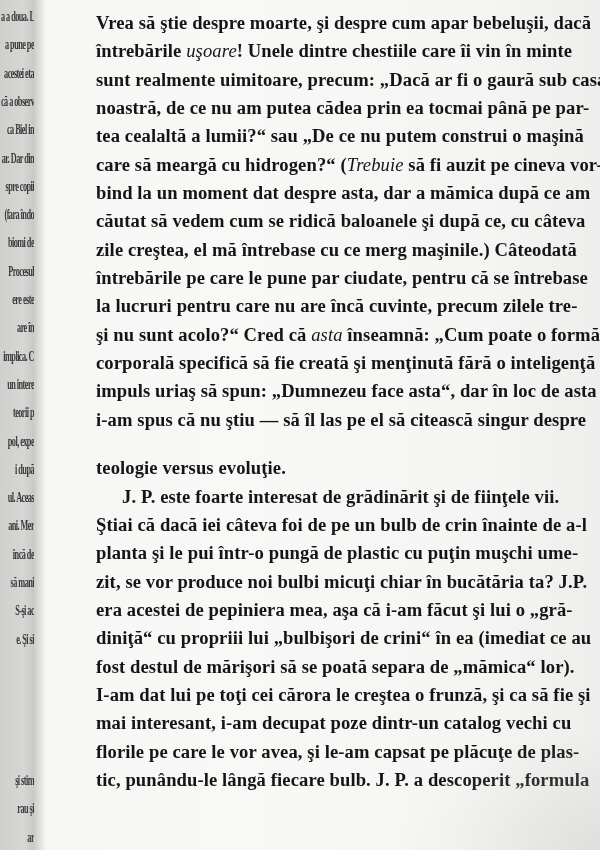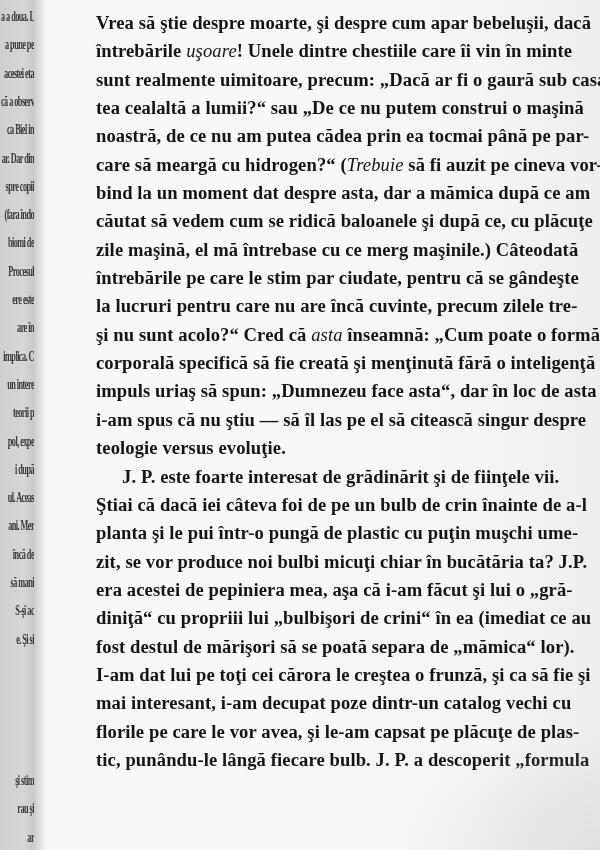--- a/index.html
+++ b/index.html
@@ -64,20 +64,21 @@
   }
   .line {
     display: block;
     white-space: nowrap;
     text-align: justify;
     text-align-last: justify;
     height: 28.35px;
   }
   .line.last {
     text-align-last: left;
+    margin-top: 20px;
   }
   .line.indent {
     padding-left: 26px;
   }
   .line .it { font-style: italic; font-weight: normal; }
   .bottom-shade {
     position: absolute;
     right: 0;
     bottom: 0;
     width: 200px;
@@ -117,27 +118,27 @@
       <div class="left-line" style="top: 800.4px;">rau şi</div>
       <div class="left-line" style="top: 828.7px;">ar</div>
     </div>
   <div class="left-page-shadow"></div>
 
   <div class="text-block" id="textBlock">
       <div>
         <span class="line">Vrea să ştie despre moarte, şi despre cum apar bebeluşii, dacă</span>
         <span class="line">întrebările <span class="it">uşoare</span>! Unele dintre chestiile care îi vin în minte</span>
         <span class="line">sunt realmente uimitoare, precum: „Dacă ar fi o gaură sub casa</span>
+        <span class="line">noastră, de ce nu am putea cădea prin ea tocmai până pe par-</span>
         <span class="line">tea cealaltă a lumii?“ sau „De ce nu putem construi o maşină</span>
-        <span class="line">noastră, de ce nu am putea cădea prin ea tocmai până pe par-</span>
         <span class="line">care să meargă cu hidrogen?“ (<span class="it">Trebuie</span> să fi auzit pe cineva vor-</span>
         <span class="line">bind la un moment dat despre asta, dar a mămica după ce am</span>
-        <span class="line">căutat să vedem cum se ridică baloanele şi după ce, cu plăcuţe</span>
-        <span class="line">zile maşină, el mă întrebase cu ce merg maşinile.) Câteodată</span>
-        <span class="line">întrebările pe care le stim par ciudate, pentru că se gândeşte</span>
+        <span class="line">căutat să vedem cum se ridică baloanele şi după ce, cu câteva</span>
+        <span class="line">zile creştea, el mă întrebase cu ce merg maşinile.) Câteodată</span>
+        <span class="line">întrebările pe care le pune par ciudate, pentru că se întrebase</span>
         <span class="line">la lucruri pentru care nu are încă cuvinte, precum zilele tre-</span>
         <span class="line">şi nu sunt acolo?“ Cred că <span class="it">asta</span> înseamnă: „Cum poate o formă</span>
         <span class="line">corporală specifică să fie creată şi menţinută fără o inteligenţă</span>
         <span class="line">impuls uriaş să spun: „Dumnezeu face asta“, dar în loc de asta</span>
         <span class="line">i-am spus că nu ştiu — să îl las pe el să citească singur despre</span>
         <span class="line last">teologie versus evoluţie.</span>
       </div>
       <div>
         <span class="line indent">J. P. este foarte interesat de grădinărit şi de fiinţele vii.</span>
         <span class="line">Ştiai că dacă iei câteva foi de pe un bulb de crin înainte de a-l</span>

